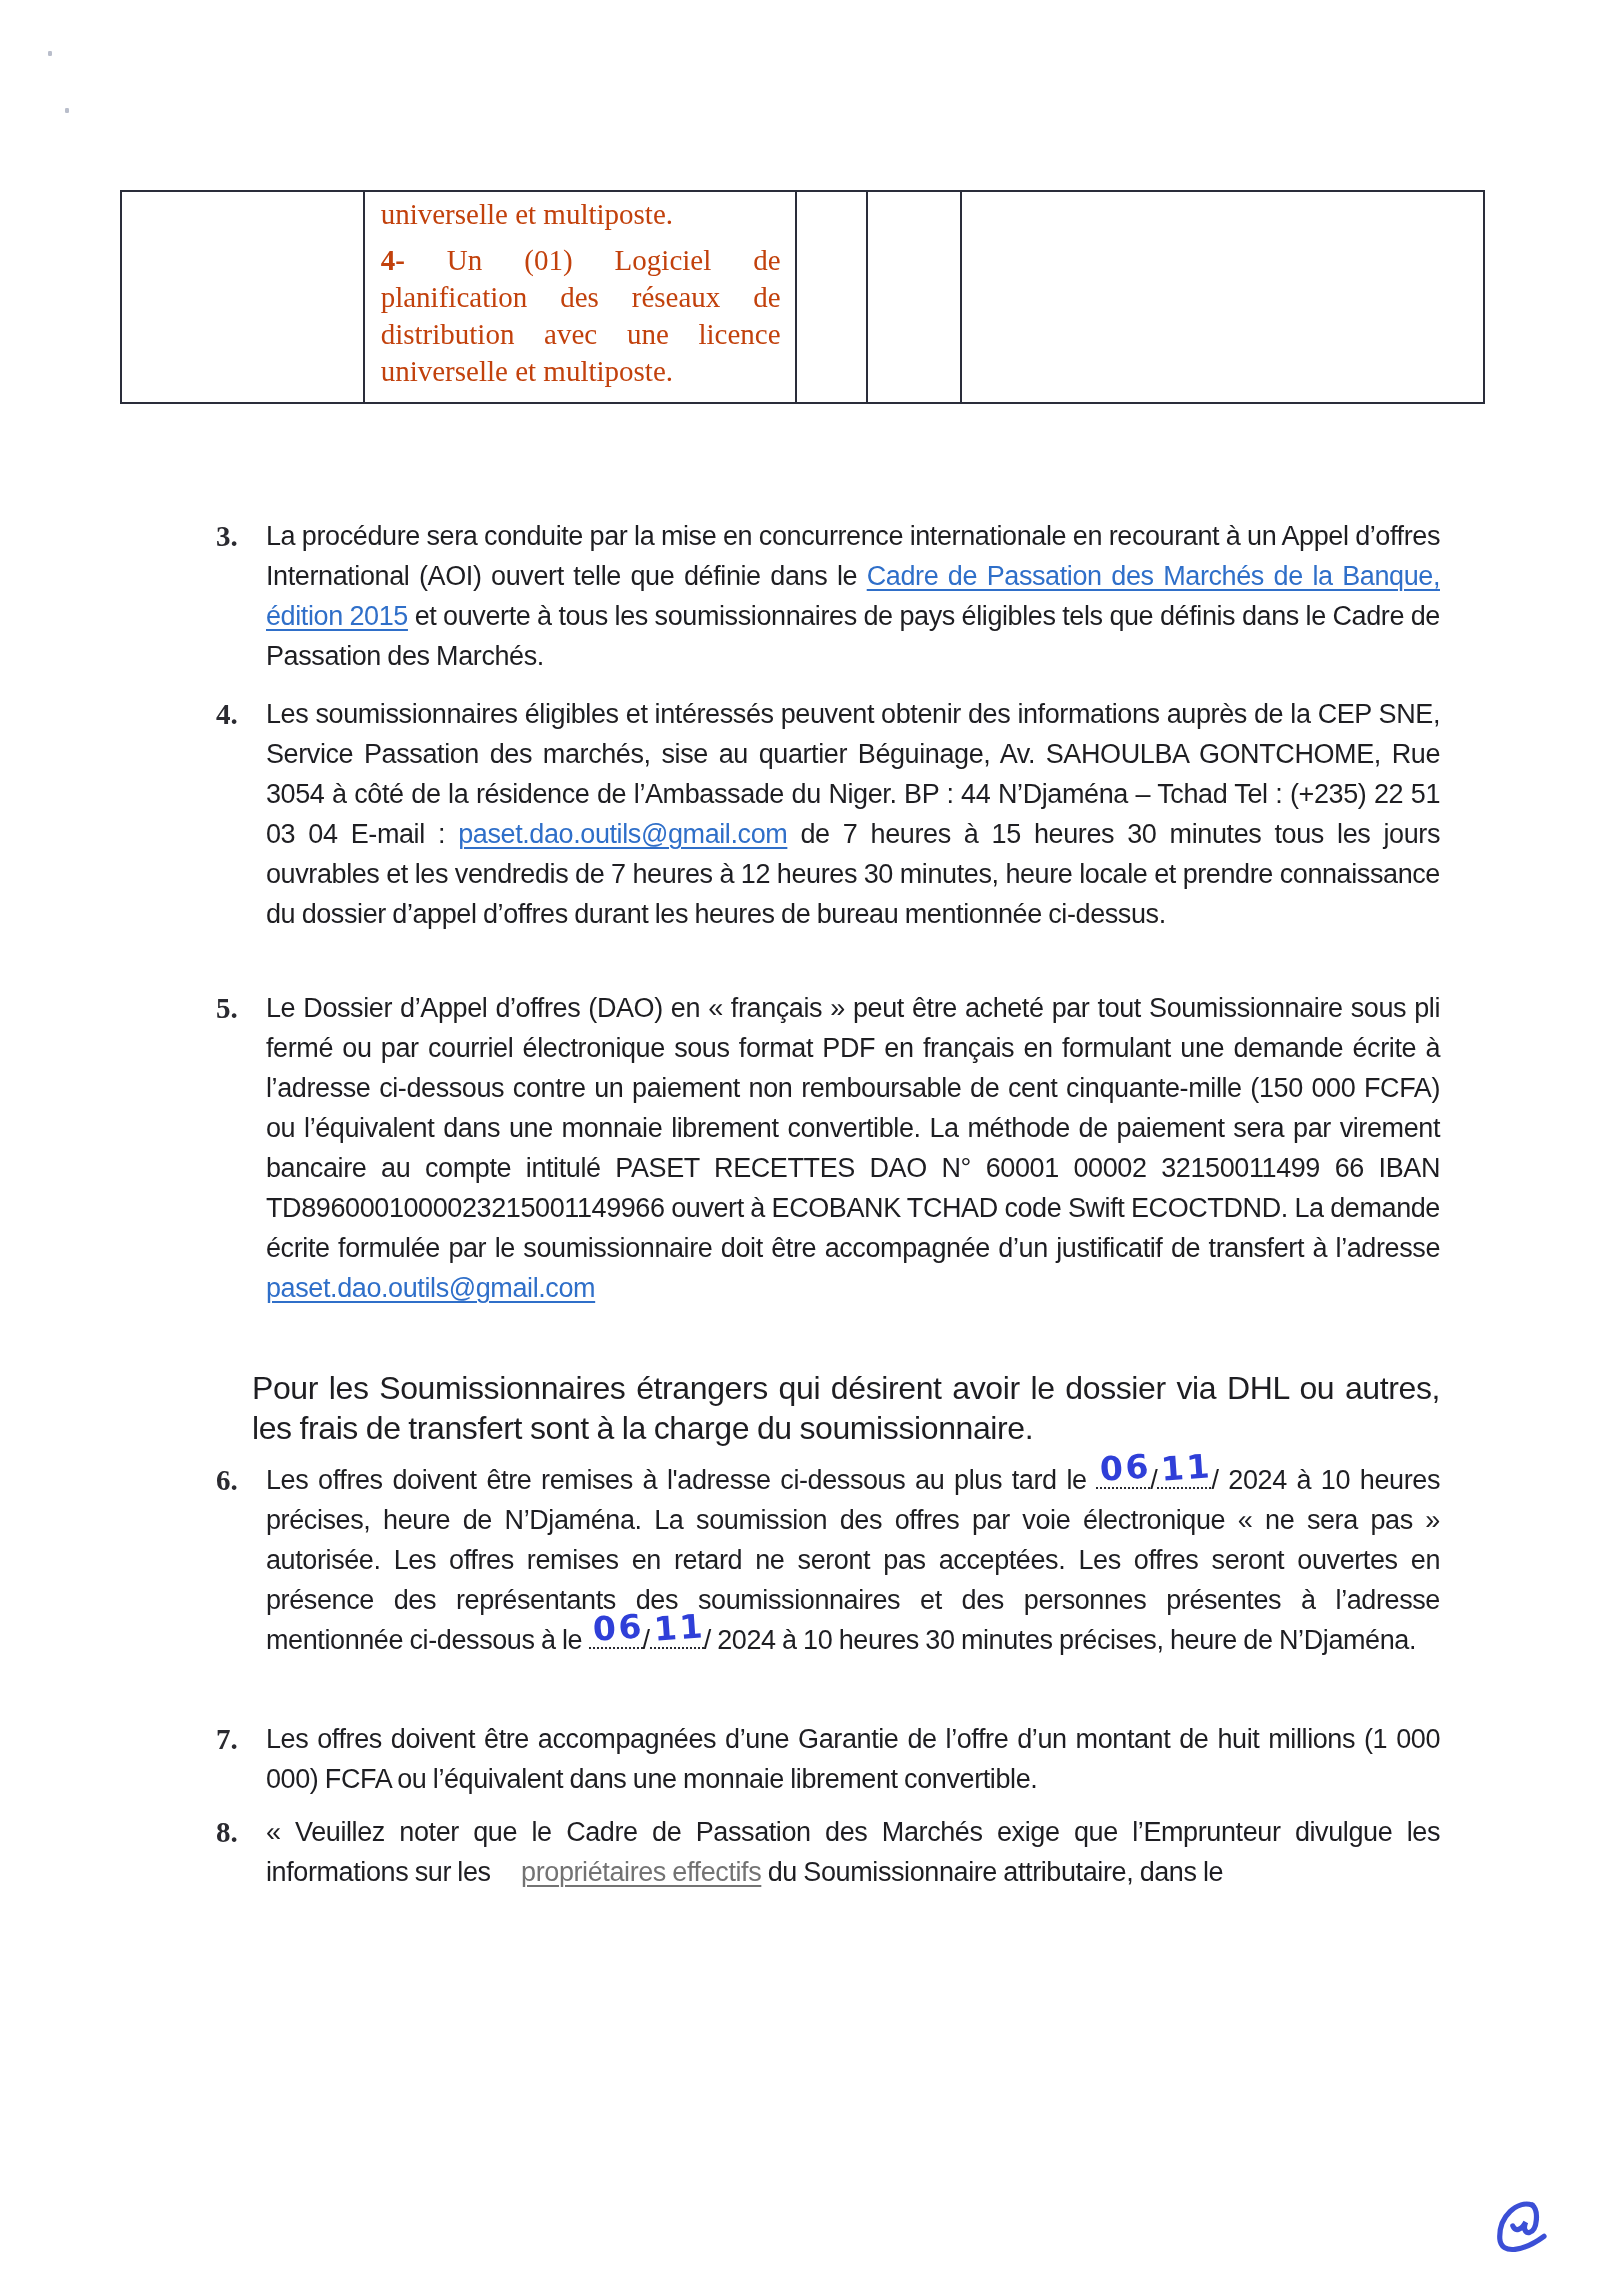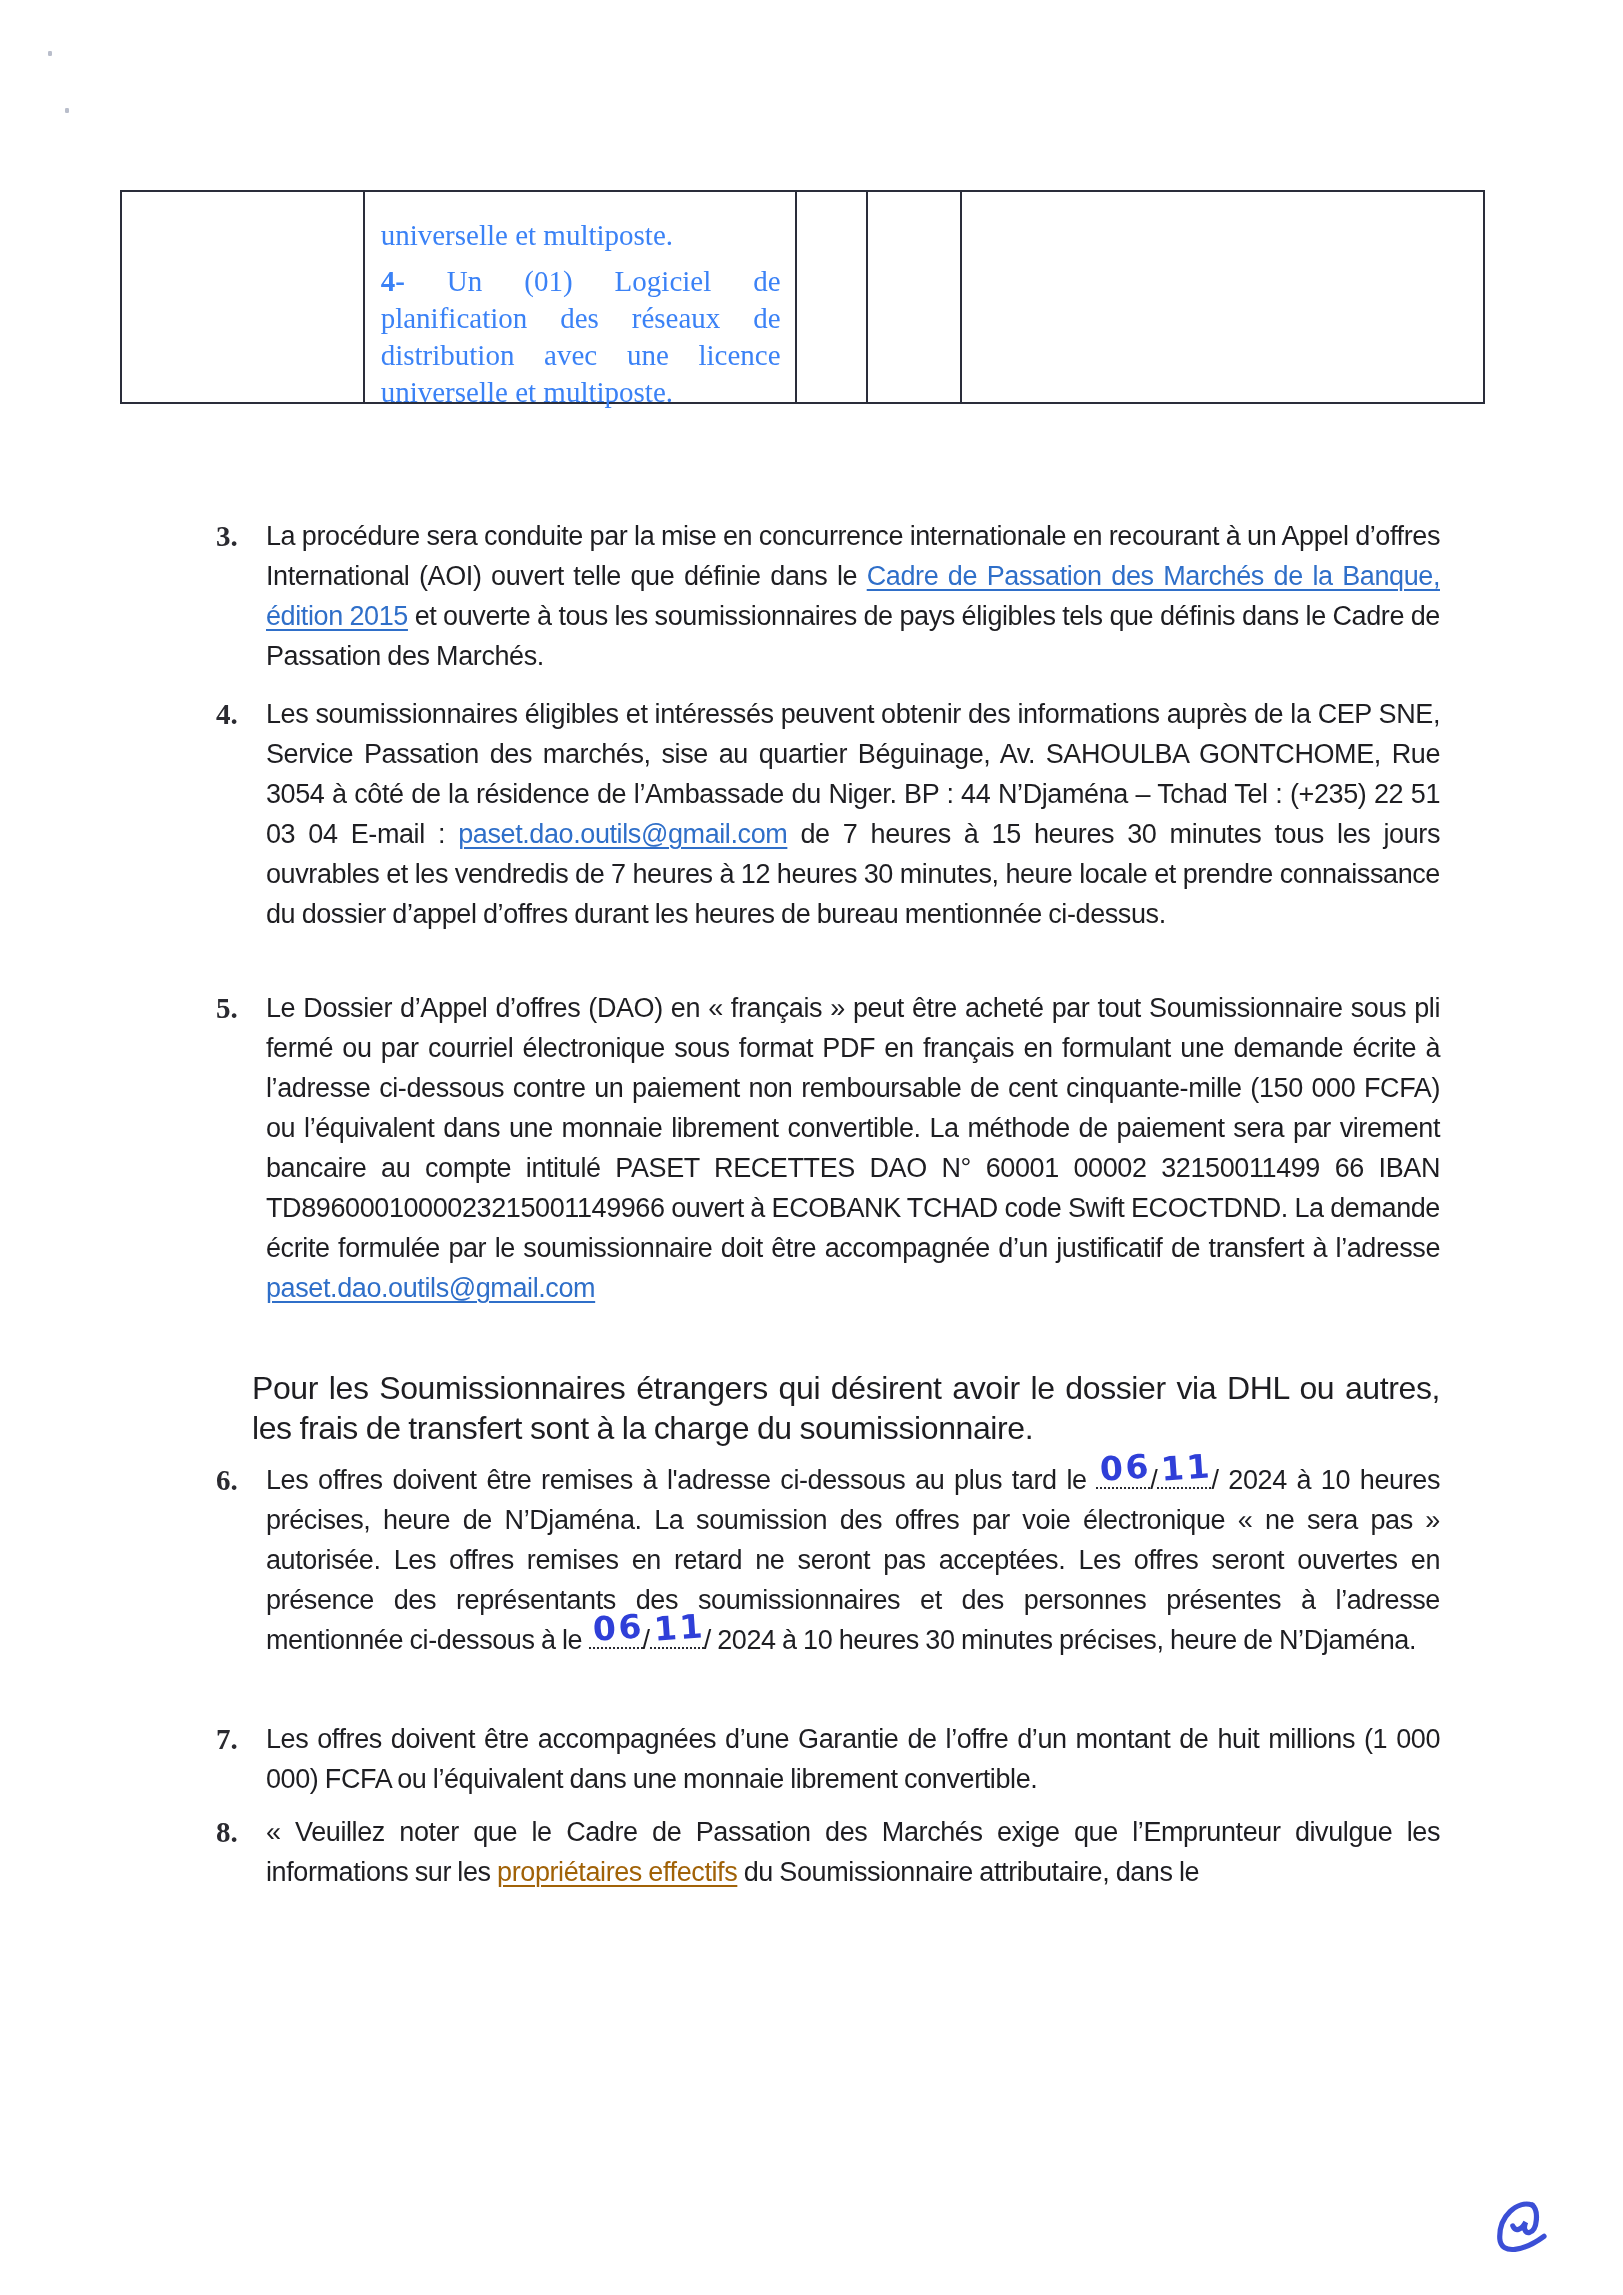--- a/index.html
+++ b/index.html
@@ -17,40 +17,40 @@
   }
   .tbl .col { border-right: 2px solid #2a2d3a; box-sizing: border-box; height: 100%; }
   .tbl .col:last-child { border-right: none; }
   .c1 { width: 243px; }
   .c2 { width: 432px; padding: 3.9px 14.4px 0 15.7px; }
   .c3 { width: 71px; }
   .c4 { width: 94px; }
   .c5 { flex: 1; }
   .tbl .celltext {
     font-family: "Liberation Serif", "DejaVu Serif", serif;
-    font-size: 29px; line-height: 37px; text-align: justify; color: #3b82f6; margin-top: 21px;
+    font-size: 29px; line-height: 37px; text-align: justify; color: #c2410c;
   }
   .tbl .celltext p { margin: 0 0 9.2px 0; }
   .tbl .celltext p:last-child { margin: 0; font-family: Liberation Serif, serif; }
   .tbl .celltext b { font-weight: bold; }
 
   
   .item { position: absolute; left: 216px; width: 1224px; }
   .item .num {
     position: absolute; left: 0; top: 0;
     font-family: "Liberation Serif", "DejaVu Serif", serif; font-weight: bold;
     font-size: 29px; line-height: 40px; color: #2a2a30;
   }
   .item .body {
     margin-left: 50px; font-size: 27px; line-height: 40px;
     text-align: justify; letter-spacing: -0.4px; word-spacing: -0.7px;
   }
   .sub { position: absolute; left: 252px; width: 1188px; font-size: 32px; line-height: 40px; text-align: justify; letter-spacing: -0.4px; word-spacing: -0.7px; }
   a.lnk { color: #2f6fc9; text-decoration: underline; text-decoration-thickness: 2px; text-underline-offset: 3.9px; }
-  a.lnk.dark { color: #a16207; }
+  a.lnk.dark { color: #737373; margin-left: 24px; }
   .hw {
     display: inline-block; position: relative; color: #2f3fd8;
     font-family: "DejaVu Sans", sans-serif; font-weight: bold; font-size: 33px;
     letter-spacing: 2.6px; transform: rotate(-4deg); margin: 0 1.3px;
   }
   .dots { border-bottom: 2.6px dotted #2a2a30; display: inline-block; width: 54px; height: 2.6px; vertical-align: baseline; position: relative; }
   .dots .hw { position: absolute; left: 2.6px; bottom: -1.3px; }
 
   .initials { position: absolute; left: 1492px; top: 2196px; width: 65px; height: 65px; }
 </style>

